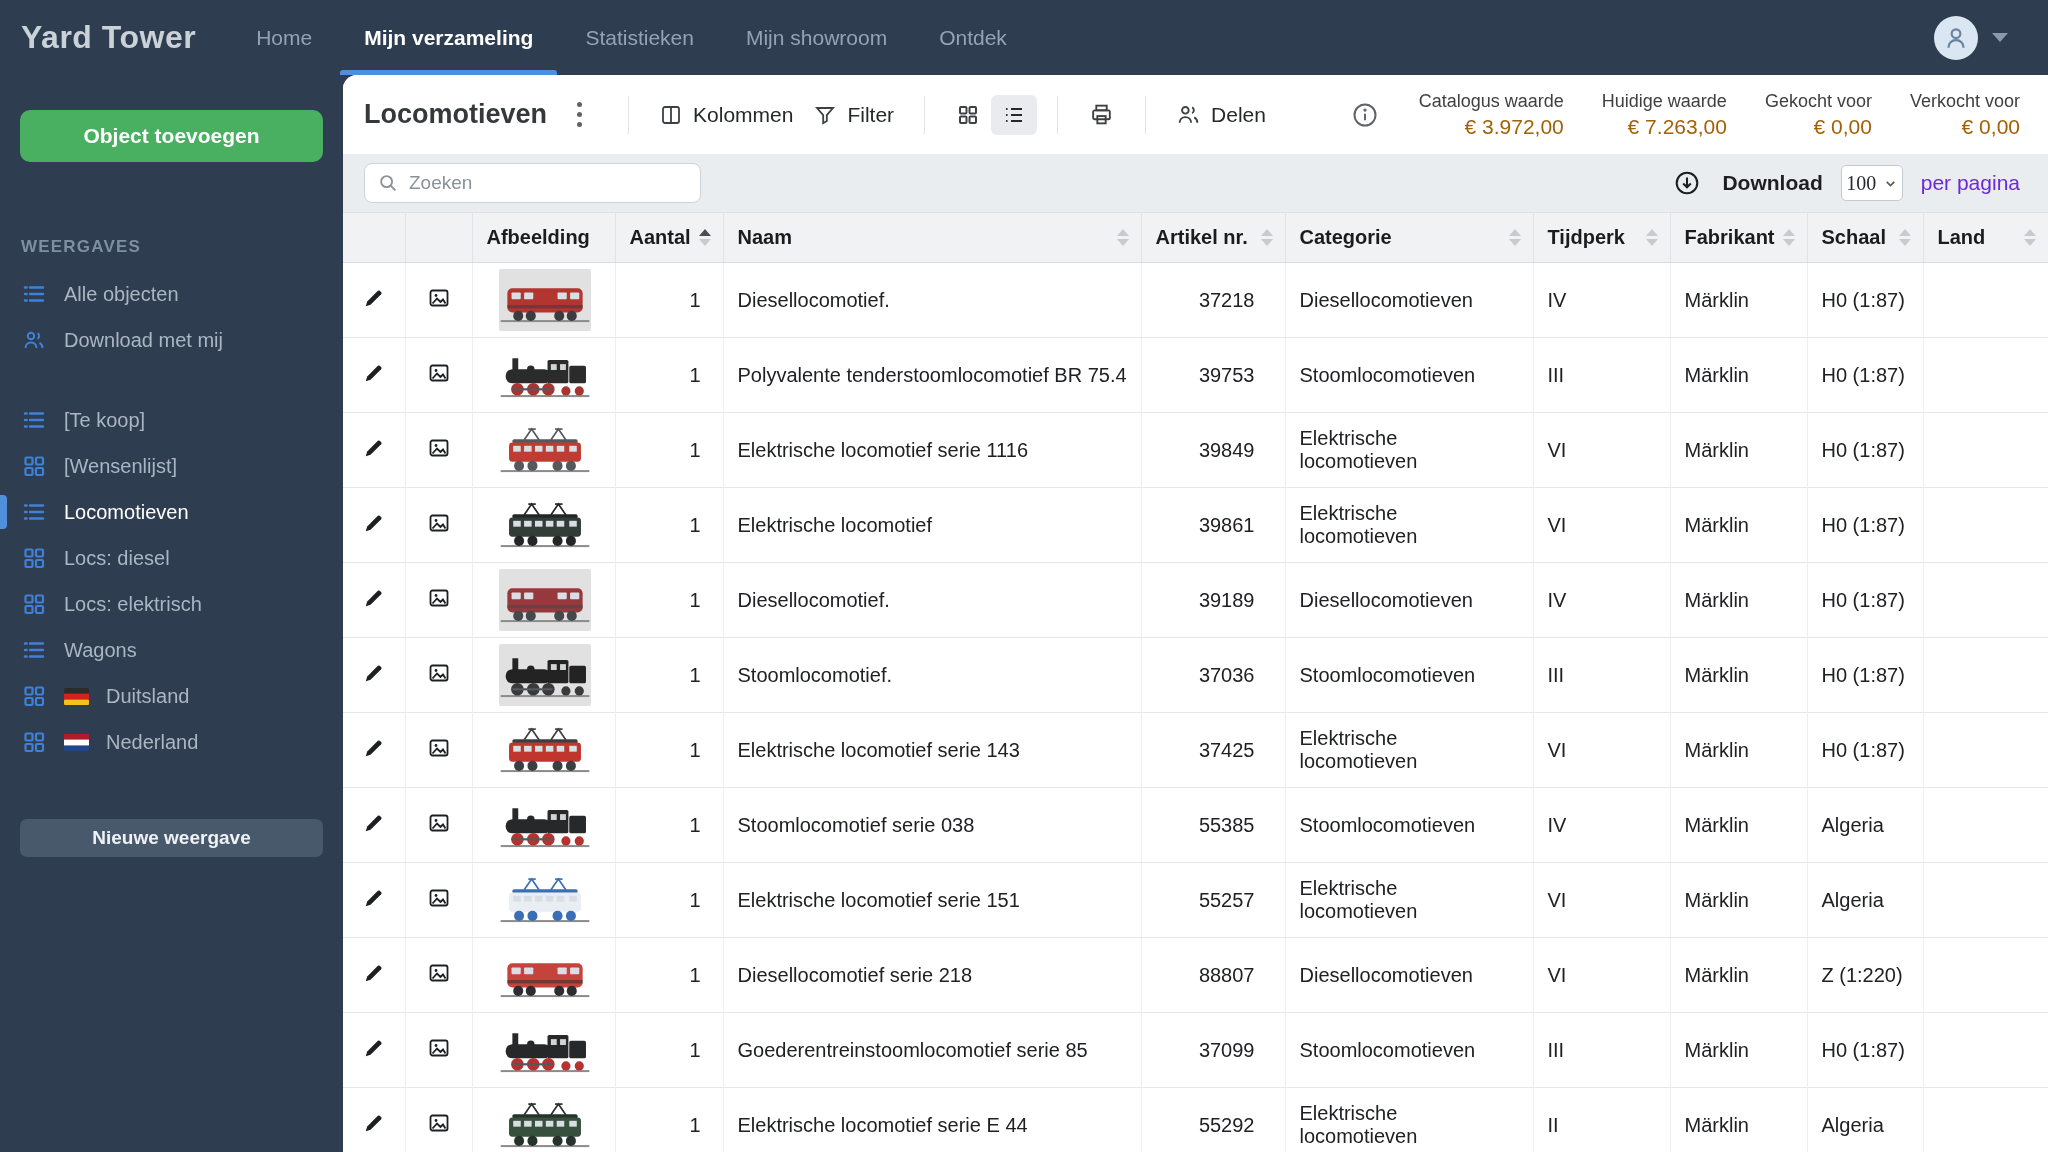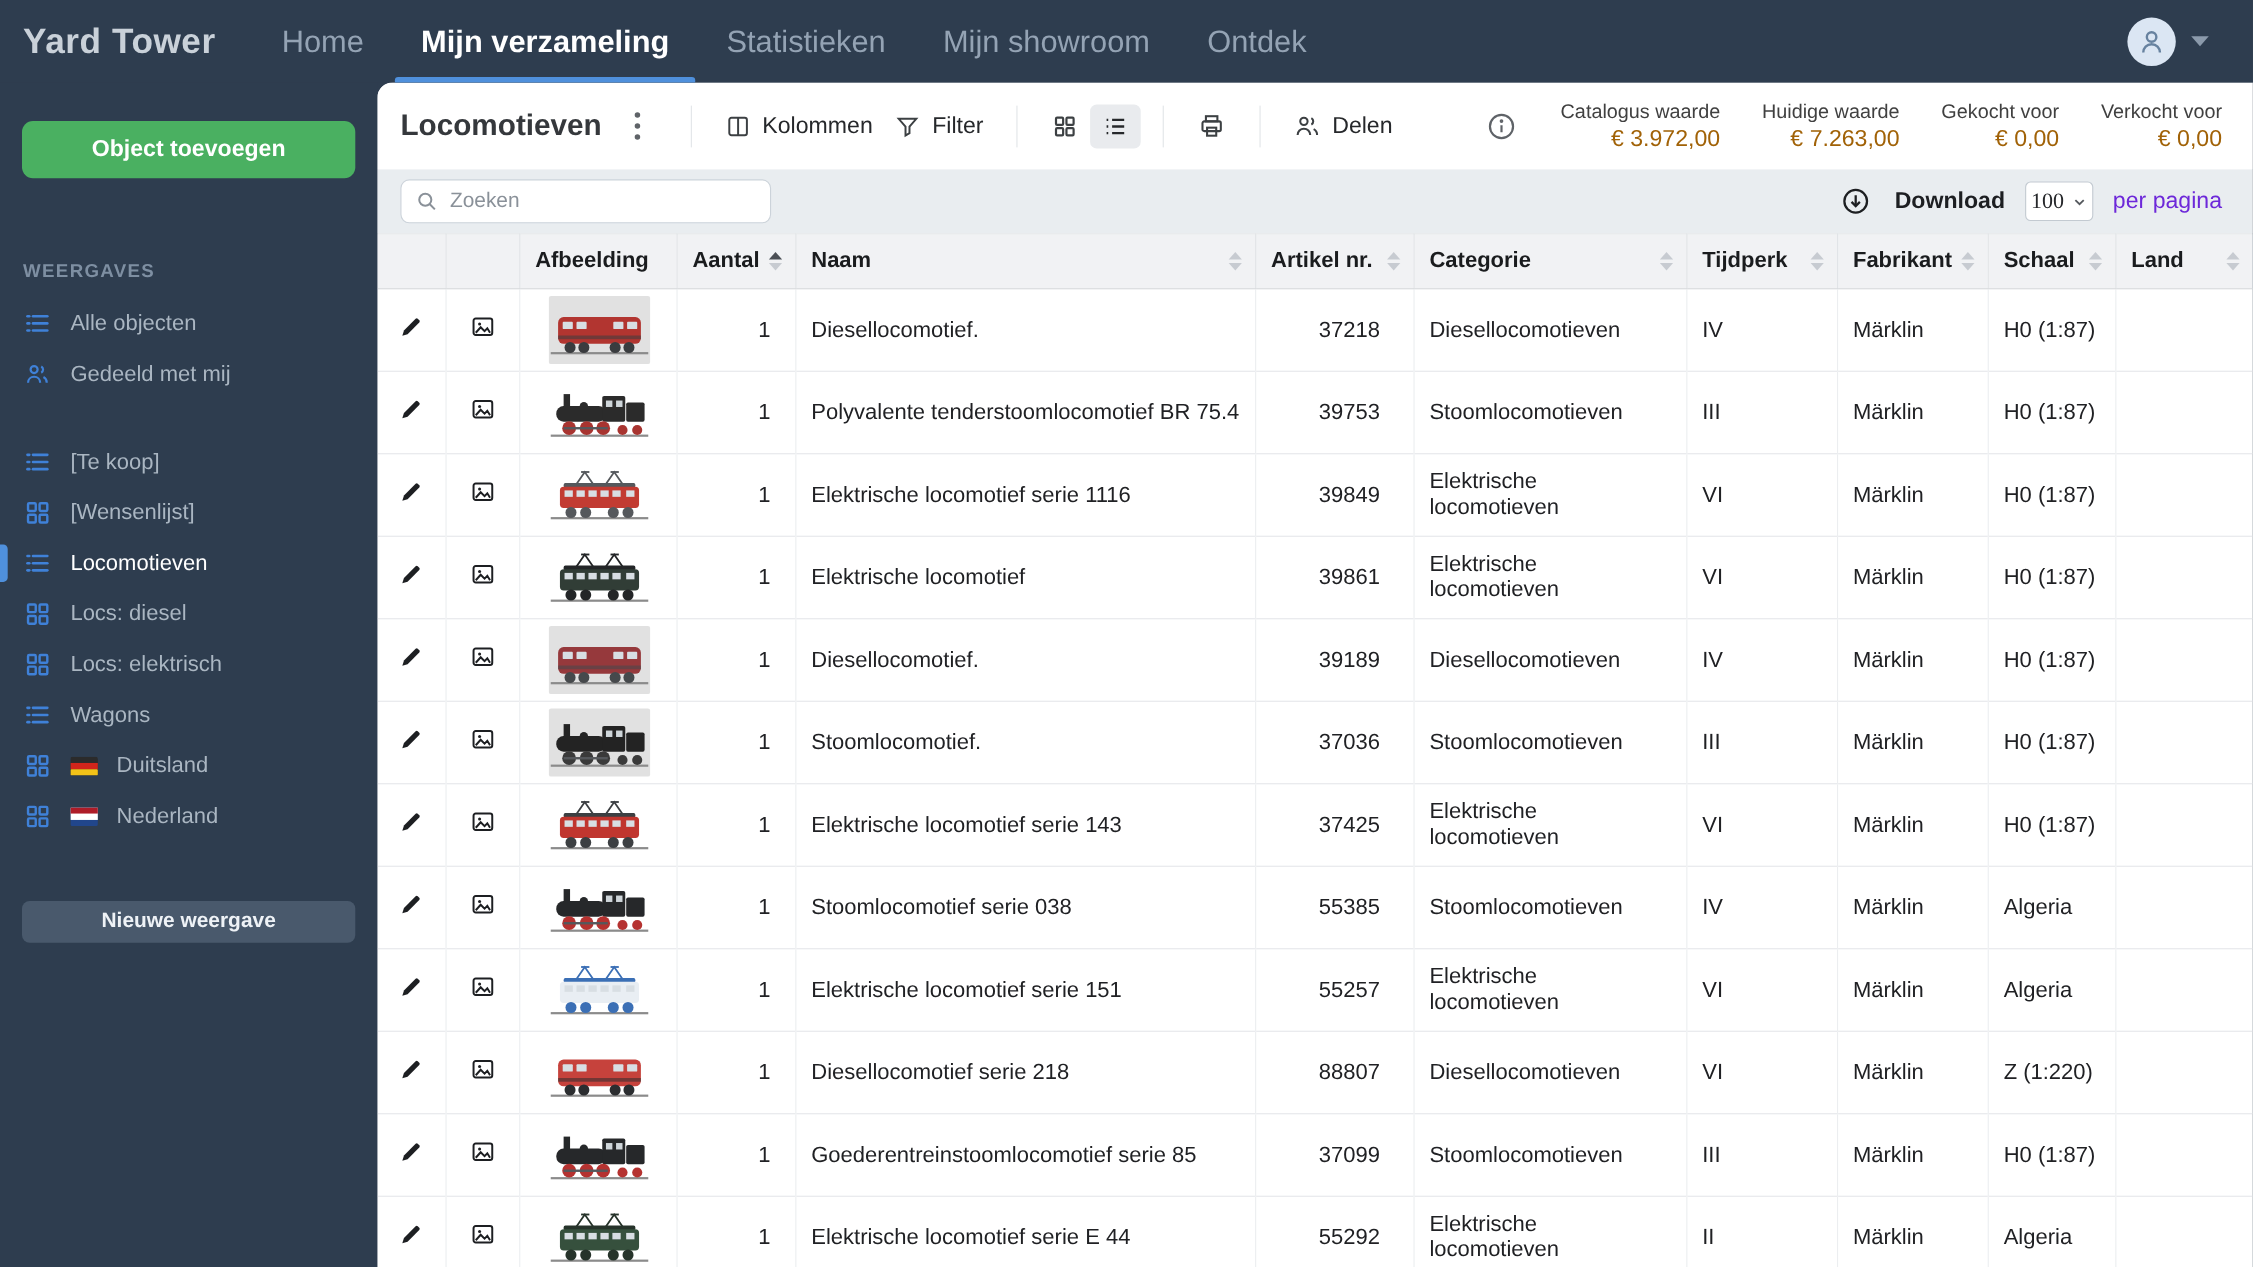--- a/index.html
+++ b/index.html
@@ -7,21 +7,21 @@
     font-family:"Liberation Sans","DejaVu Sans",sans-serif; }
   .app { display:grid; width:2048px; height:1152px;
     grid-template-rows:75px 1fr; grid-template-columns:343px 1fr;
     grid-template-areas:"nav nav" "side main"; }
 
   
   .topnav { grid-area:nav; background:#2e3d4f; display:flex; align-items:stretch; position:relative; }
   .brand { color:#c9d1d9; font-size:32px; font-weight:bold; letter-spacing:.5px;
     display:flex; align-items:center; padding:0 60px 0 21px; }
   .navitems { display:flex; align-items:stretch; gap:52px; }
-  .nav-item { display:flex; align-items:center; color:#94a3b4; font-size:28px;
+  .nav-item { display:flex; align-items:center; color:#94a3b4; font-size:21px;
     position:relative; cursor:pointer;justify-content:center; }
   .nav-item.active { color:#ffffff; font-weight:bold; }
   .nav-item.active::after { content:""; position:absolute; left:-24px; right:-24px; bottom:0;
     height:5px; background:#4f90dc; border-radius:3px 3px 0 0; }
   .nav-right { margin-left:auto; display:flex; align-items:center; gap:14px; padding-right:40px; }
   .avatar { width:44px; height:44px; border-radius:50%; background:#dbe6f3;
     display:flex; align-items:center; justify-content:center; cursor:pointer; }
   .caret { width:0; height:0; border-left:8px solid transparent; border-right:8px solid transparent;
     border-top:9px solid #8b9aab; cursor:pointer; }
 
@@ -158,21 +158,21 @@
   <div class="side-item">
     <span class="ic">
             <svg width="26" height="24" viewBox="0 0 24 24" fill="none" stroke="#3f81d8" stroke-width="2">
     <circle cx="9" cy="8" r="3.2"></circle>
               <path d="M3.5 20c0-3.2 2.4-5.5 5.5-5.5s5.5 2.3 5.5 5.5"></path>
     <path d="M15.5 5.2a3.2 3.2 0 0 1 0 5.6"></path>
               <path d="M17.5 14.8c1.8.9 3 2.7 3 5.2"></path>
             </svg>
           </span>
 
-    <span class="lb">Gedeeld met mij</span>
+    <span class="lb">Download met mij</span>
   </div>
 </div>
     <div class="group-gap"></div>
     <div id="sb-group-1">
   <div class="side-item">
     <span class="ic">
             <svg width="26" height="24" viewBox="0 0 24 24" fill="none" stroke="#3f81d8" stroke-width="2.4" stroke-linecap="round">
     <line x1="3" y1="5.5" x2="4.6" y2="5.5"></line>
               <line x1="8" y1="5.5" x2="21" y2="5.5"></line>
     <line x1="3" y1="12" x2="4.6" y2="12"></line>

